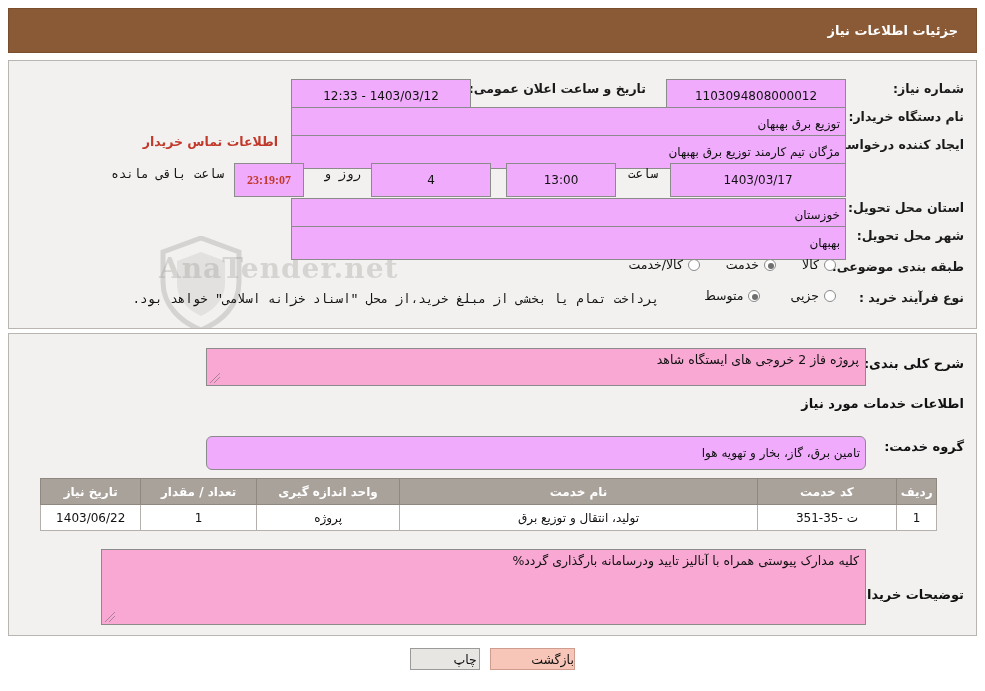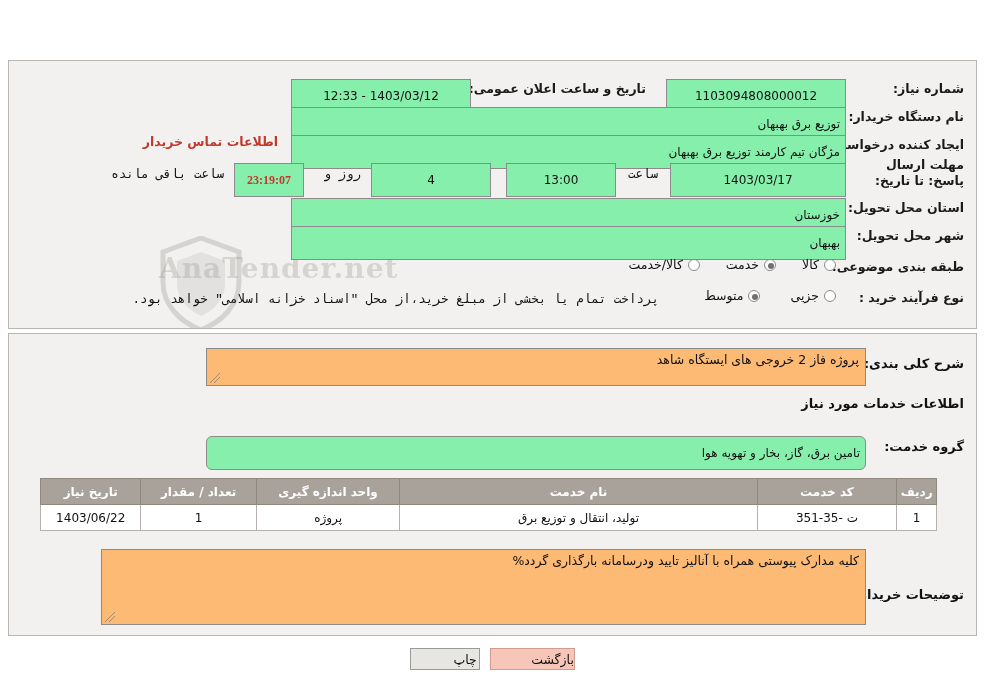--- a/index.html
+++ b/index.html
@@ -60,21 +60,21 @@
     position: absolute;
     display: flex; align-items: center;
     white-space: nowrap;
   }
   .lbl {
     font-size: 12.5px; color: #1a1a1a; font-weight: bold;
     text-align: left;
     direction: rtl;
   }
   .fld {
-    background: #86efac;
+    background: #f0abfc;
     border: 1px solid #8b8b8b;
     height: 21px;
     font-size: 12px;
     color: #111;
     display: flex; align-items: center;
     padding: 16px 5px;
     direction: rtl;
   }
   .fld.center { justify-content: center; }
   .fld.right { justify-content: flex-start; }
@@ -97,21 +97,21 @@
   .radio.checked::after {
     content: ""; position: absolute; left: 3px; top: 3px;
     width: 6px; height: 6px; border-radius: 50%;
     background: #6f6f6f;
   }
   .radio-label { font-size: 12.5px; color: #111; }
 
   
   .ta {
     position: absolute;
-    background: #fdba74;
+    background: #f9a8d4;
     border: 1px solid #8b8b8b;
     font-size: 12.5px;
     color: #111;
     padding: 3px 6px;
     direction: rtl;
     overflow: hidden;
   }
   .ta .resize {
     position: absolute; left: 3px; bottom: 2px;
     width: 10px; height: 10px; opacity: 0.55;
@@ -164,20 +164,23 @@
     position: absolute;
     font-size: 13px; font-weight: bold; color: #111;
     direction: rtl;
   }
 </style>
 </head>
 <body>
 
 <div id="app">
 
+  <div class="titlebar">
+    <div class="title">جزئیات اطلاعات نیاز</div>
+  </div>
 
   <div class="panel" id="panel-top">
 
     <div class="watermark">
       <svg class="wm-shield" viewBox="0 0 84 96">
         <path d="M42 2 L80 16 V46 C80 70 62 86 42 94 C22 86 4 70 4 46 V16 Z" fill="none" stroke="#8d8884" stroke-width="5"></path>
         <path d="M42 16 L66 25 V47 C66 63 55 74 42 80 C29 74 18 63 18 47 V25 Z" fill="#8d8884" opacity="0.55"></path>
       </svg>
       <div class="wm-text">AnaTender.net</div>
     </div>
@@ -190,21 +193,20 @@
     <div class="lbl" style="position:absolute; right:330px; top:20px;">تاریخ و ساعت اعلان عمومی:</div>
     <div class="fld center" style="position:absolute; right:505px; top:18px; width:180px;">1403/03/12 - 12:33</div>
 
     <div class="lbl" style="position:absolute; right:12px; top:48px;">نام دستگاه خریدار:</div>
     <div class="fld right" style="position:absolute; right:130px; top:46px; width:555px;">توزیع برق بهبهان</div>
 
     <div class="lbl" style="position:absolute; right:12px; top:76px;">ایجاد کننده درخواست:</div>
     <div class="fld right" style="position:absolute; right:130px; top:74px; width:555px;">مژگان تیم کارمند توزیع برق بهبهان</div>
     <div class="link" style="position:absolute; right:698px; top:73px;">اطلاعات تماس خریدار</div>
 
-    <div class="lbl" style="position:absolute; right:12px; top:96px; width:112px; line-height:16px; white-space:normal; text-align:right;">مهلت ارسال پاسخ: تا تاریخ:</div>
     <div class="fld center" style="position:absolute; right:130px; top:102px; width:176px;">1403/03/17</div>
     <div class="plain" style="position:absolute; right:318px; top:105px;">ساعت</div>
     <div class="fld center" style="position:absolute; right:360px; top:102px; width:110px;">13:00</div>
     <div class="fld center" style="position:absolute; right:485px; top:102px; width:120px;">4</div>
     <div class="plain" style="position:absolute; right:615px; top:105px;">روز و</div>
     <div class="fld ltr" style="position:absolute; right:672px; top:102px; width:70px; color:#c0392b; font-weight:bold;font-family:Liberation Serif, serif;">23:19:07</div>
     <div class="plain" style="position:absolute; right:752px; top:105px;">ساعت باقی مانده</div>
 
     <div class="lbl" style="position:absolute; right:12px; top:139px;">استان محل تحویل:</div>
     <div class="fld right" style="position:absolute; right:130px; top:137px; width:555px;">خوزستان</div>

